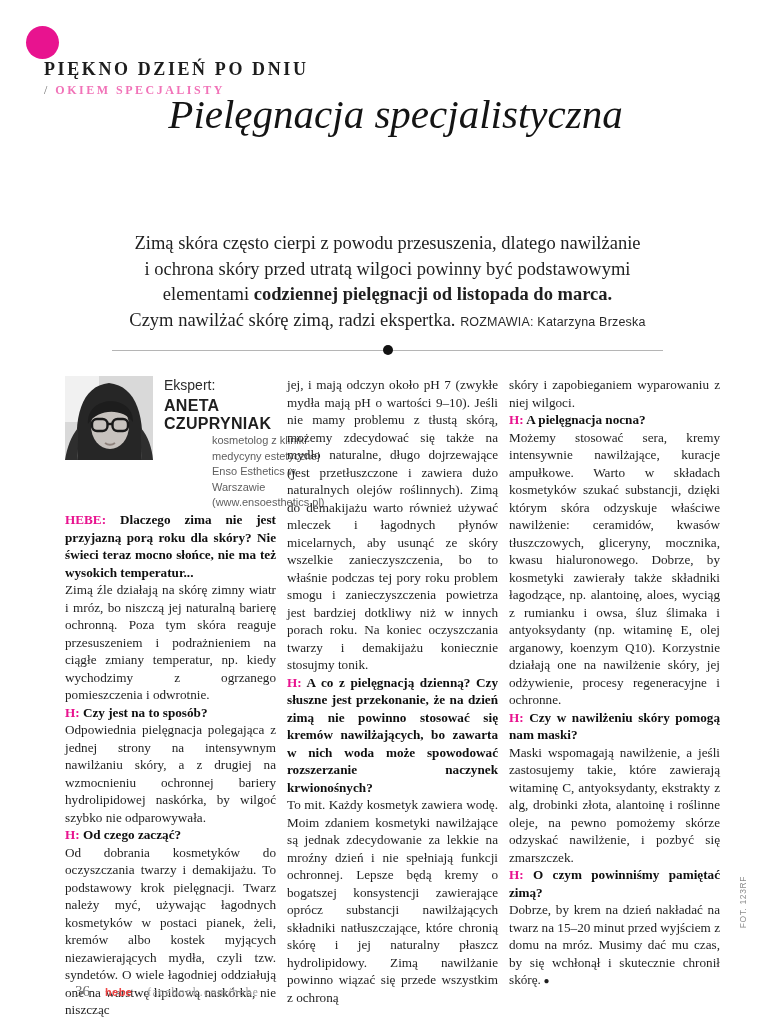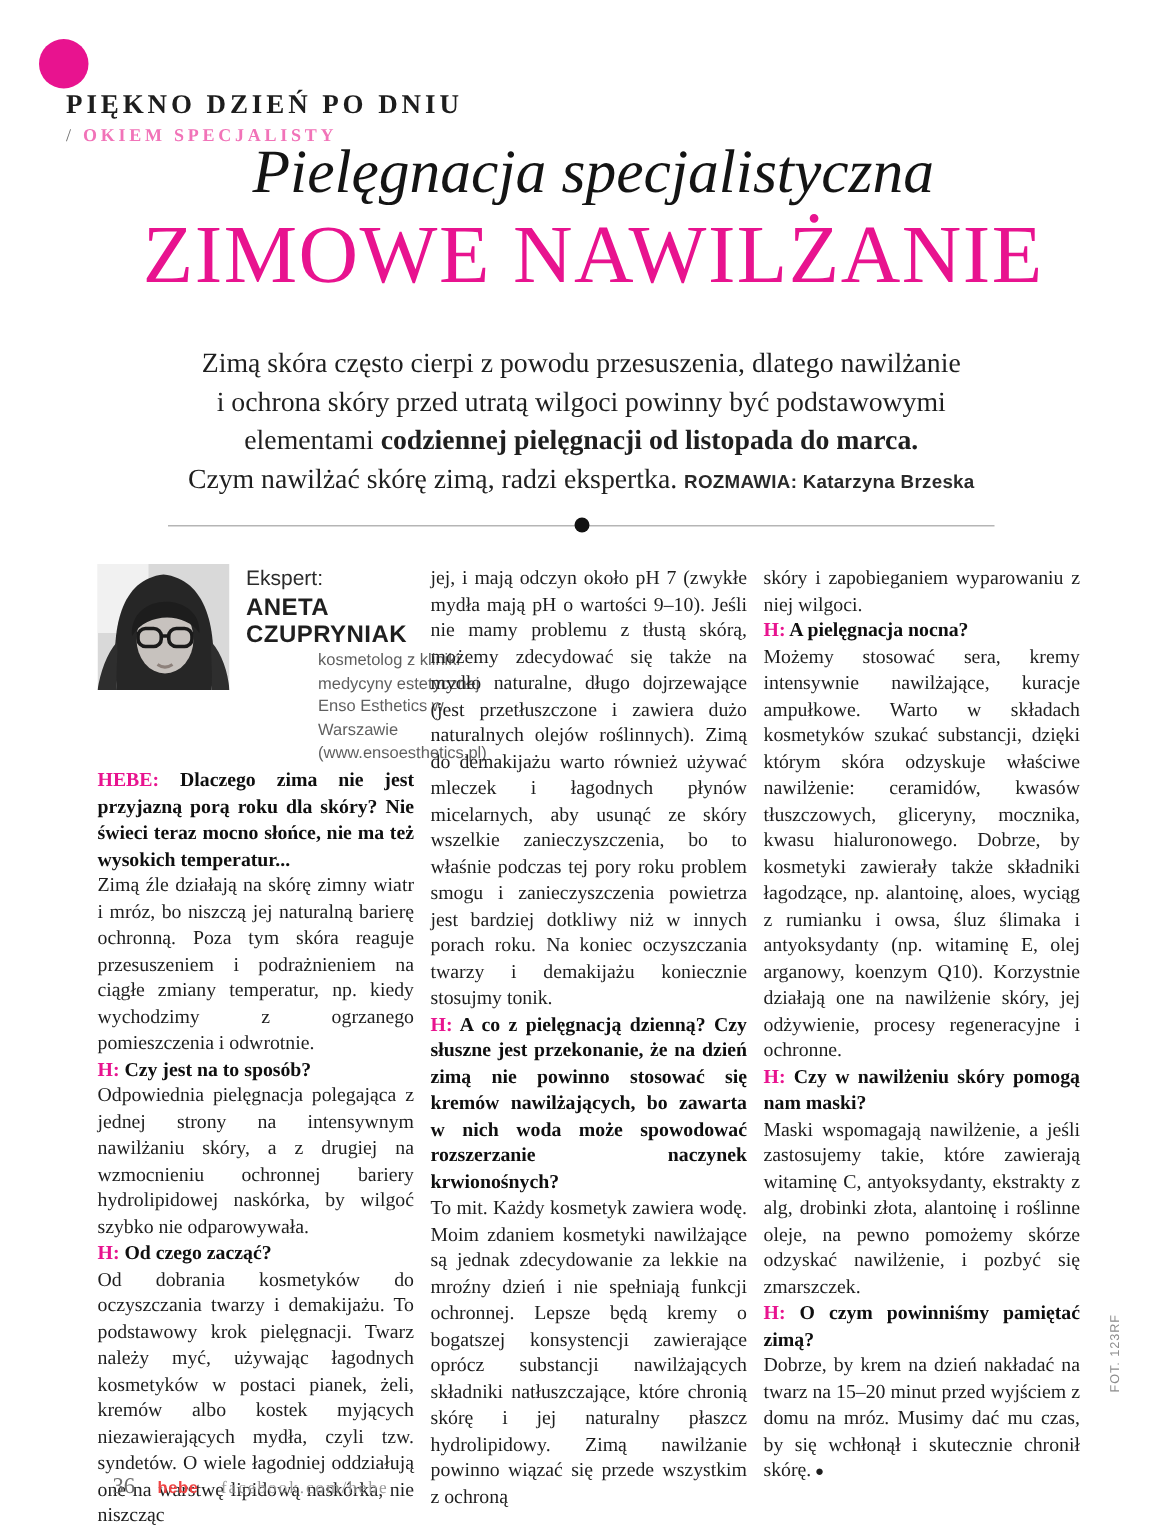--- a/index.html
+++ b/index.html
@@ -16,21 +16,21 @@
 
   
   .headline{position:absolute;top:90px;left:16px;right:0;text-align:center;}
   .overline{font-style:italic;font-size:41px;line-height:48px;color:#141414;}
   .title{margin:3px 0 0;font-size:55px;line-height:58px;font-weight:normal;
          letter-spacing:1px;color:var(--accent,#e81390);}
 
   
   .intro{position:absolute;top:231px;left:0;right:0;text-align:center;font-size:18.5px;line-height:25.5px;color:#1f1f1f;}
   .iline{white-space:nowrap;}
-  .byline{font-family:"Liberation Sans",sans-serif;font-weight:bold;font-size:12.5px;letter-spacing:0.2px;color:#2a2a2a;}
+  .byline{font-family:"Liberation Sans",sans-serif;font-weight:normal;font-size:12.5px;letter-spacing:0.2px;color:#2a2a2a;}
 
   
   .divider{position:absolute;top:350px;left:112px;width:551px;border-top:1.5px solid #b5b5b5;}
   .ddot{position:absolute;left:50%;top:-6px;transform:translateX(-50%);width:10px;height:10px;border-radius:50%;background:#121212;display:block;}
 
   
   .content{position:absolute;top:376px;left:65px;width:653px;display:flex;gap:11px;}
   .col{width:211px;flex:0 0 211px;}
   .qa p{margin:0;font-size:13.2px;line-height:17.5px;text-align:justify;color:#1e1e1e;hyphens:auto;}
   .qa p.q{font-weight:bold;color:#0f0f0f;}
@@ -64,21 +64,20 @@
   <header class="masthead">
     <span class="dot"></span>
     <div class="kicker-wrap">
       <div class="kicker">PIĘKNO DZIEŃ PO DNIU</div>
       <div class="subkicker"><span class="slash">/</span> <span>OKIEM SPECJALISTY</span></div>
     </div>
   </header>
 
   <div class="headline">
     <div class="overline">Pielęgnacja specjalistyczna</div>
-    <h1 class="title">ZIMOWE NAWILŻANIE</h1>
   </div>
 
   <div class="intro">
     <div class="iline">Zimą skóra często cierpi z powodu przesuszenia, dlatego nawilżanie</div>
     <div class="iline">i ochrona skóry przed utratą wilgoci powinny być podstawowymi</div>
     <div class="iline"><span>elementami </span><b>codziennej pielęgnacji od listopada do marca.</b></div>
     <div class="iline"><span>Czym nawilżać skórę zimą, radzi ekspertka.</span> <span class="byline">ROZMAWIA: Katarzyna Brzeska</span></div>
   </div>
 
   <div class="divider">

